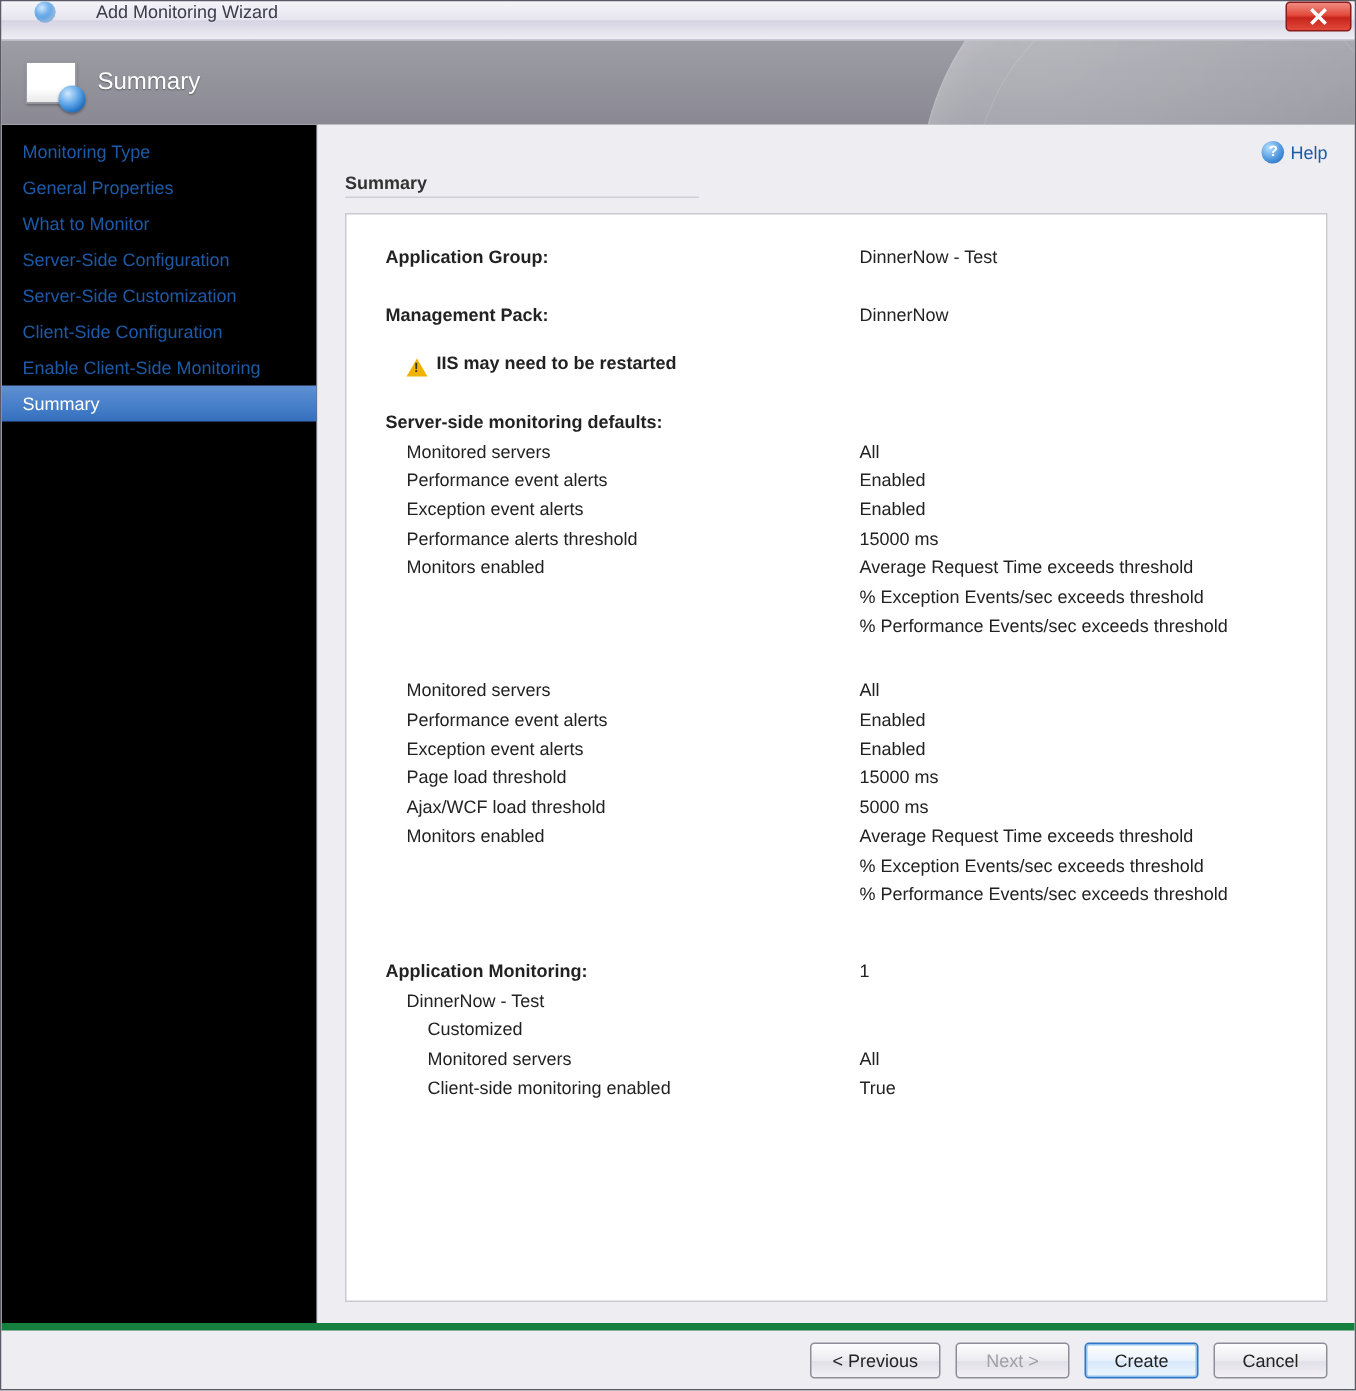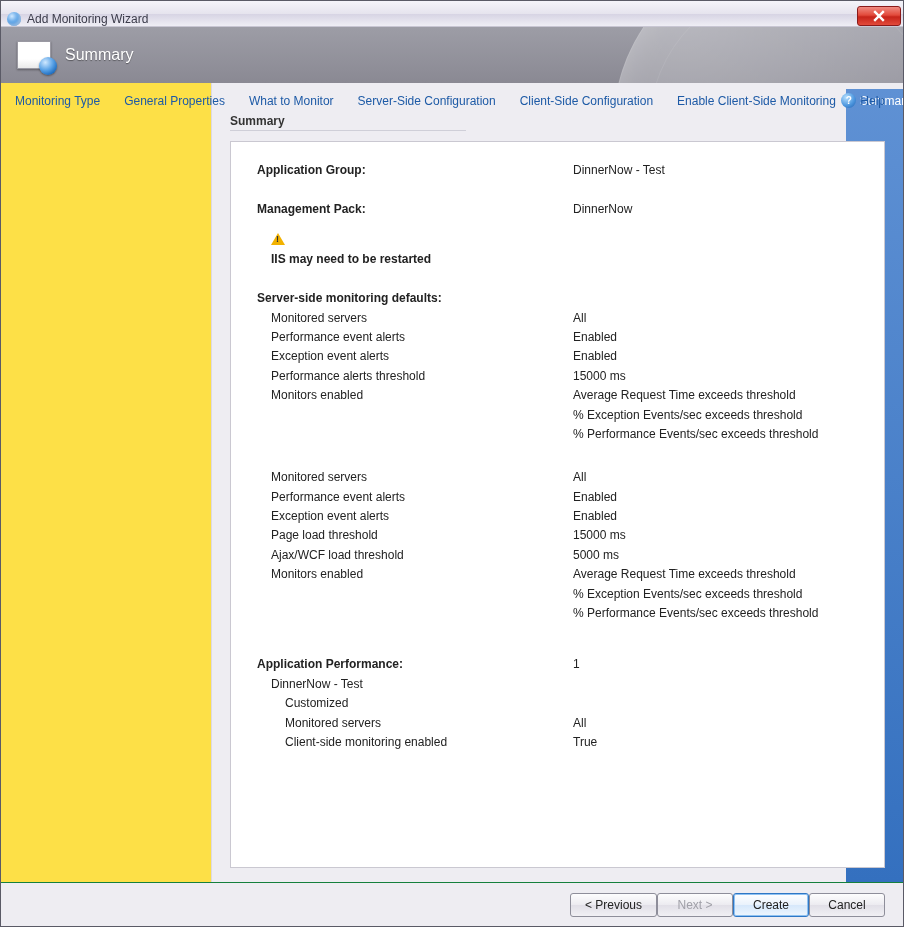--- a/index.html
+++ b/index.html
@@ -17,24 +17,25 @@
     border: 1px solid #5a5a66;
     margin: 0 auto;
     display: flex;
     flex-direction: column;
     box-shadow: 0 2px 10px rgba(0,0,0,.25);
   }
   
   .titlebar {
     height: 26px;
     display: flex;
-    align-items: flex-end;
+    align-items: flex-start;
     background: linear-gradient(to bottom, #f5f4fa 0%, #e6e4ee 50%, #d6d3e3 51%, #efeef5 100%);
     border-bottom: 1px solid #c8c6d3;
-    padding-left: 6px;
+    padding-left: 22px;
+    gap: 21px;
   }
   .titlebar .app-icon {
     width: 14px; height: 14px; margin-right: 6px;
     border-radius: 50%;
     background: radial-gradient(circle at 35% 30%, #cfe8ff 0%, #5aa2e6 45%, #0b5cb3 85%);
     box-shadow: inset -2px -2px 3px rgba(255,255,255,.5);
   }
   .titlebar .title {
     color: #3b3b4a;
     flex: 1;
@@ -99,24 +100,24 @@
 
   
   .body {
     flex: 1;
     display: flex;
     background: #eeedf2;
     overflow: hidden;
   }
   .sidebar {
     width: 211px;
-    background: #fde047;
+    background: #000000;
     border-right: 1px solid #ddd9e1;
     display: flex;
-    flex-direction: row;
+    flex-direction: column;
     padding-top: 6px;
   }
   .sidebar .step {
     color: #1d5aa6;
     padding: 5px 10px 5px 14px;
     cursor: pointer;
     font-size: 12px;
     white-space: nowrap;
   }
   .sidebar .step.active {
@@ -164,40 +165,41 @@
     margin-bottom: 2px;
     line-height: 1.45;
   }
   .kv .k { width: 316px; }
   .kv .v { flex: 1; }
   .kv.head { margin-top: 8px; }
   .kv.head .k { font-weight: 700; }
   .indent1 .k { padding-left: 14px; }
   .indent2 .k { padding-left: 28px; }
   .spacer-row { height: 12px; }
-  .warn-line { display: flex; align-items: flex-start; gap: 6px; flex-direction: column; }
+  .warn-line { display: flex; align-items: flex-end; gap: 6px; }
   .warn-icon {
     display: inline-block; width: 0; height: 0;
     border-left: 7px solid transparent;
     border-right: 7px solid transparent;
     border-bottom: 12px solid #f2b200;
     position: relative;
   }
   .warn-icon::after {
     content: "!"; position: absolute; left: -2px; top: 0px;
     font-size: 9px; font-weight: bold; color: #333;
   }
 
   
   .footer {
     height: 44px;
-    border-top: 1px solid #15803d;
+    border-top: 5px solid #15803d;
     display: flex;
     justify-content: flex-end;
     align-items: center;
+    gap: 10px;
     padding-right: 18px;
     background: #eeedf2;
   }
   .btn {
     min-width: 76px;
     height: 24px;
     border: 1px solid #8e8e9a;
     border-radius: 3px;
     padding: 0 14px;
     background: linear-gradient(to bottom, #fdfdfe 0%, #ecebf0 50%, #e1dfe7 51%, #f1f0f4 100%);
@@ -236,20 +238,21 @@
     <span class="banner-title">Summary</span>
   </div>
 
   <div class="body">
 
     <nav class="sidebar">
       <div class="step">Monitoring Type</div>
       <div class="step">General Properties</div>
       <div class="step">What to Monitor</div>
       <div class="step">Server-Side Configuration</div>
+      <div class="step">Server-Side Customization</div>
       <div class="step">Client-Side Configuration</div>
       <div class="step">Enable Client-Side Monitoring</div>
       <div class="step active">Summary</div>
     </nav>
 
     <div class="main">
       <div class="help-row">
         <span class="help-link">
           <span class="help-icon">?</span>
           <span>Help</span>
@@ -349,21 +352,21 @@
             </div>
             <div class="kv indent1">
               <div class="k"></div>
               <div class="v">% Performance Events/sec exceeds threshold</div>
             </div>
           </div>
         <div class="spacer-row"></div>
           <div class="spacer-row"></div>
 
         <div class="kv head">
-          <div class="k">Application Performance:</div>
+          <div class="k">Application Monitoring:</div>
           <div class="v">1</div>
         </div>
         <div id="component-rows">
             <div class="kv indent1">
               <div class="k">DinnerNow - Test</div>
               <div class="v"></div>
             </div>
             <div class="kv indent2">
               <div class="k">Customized</div>
             </div>

